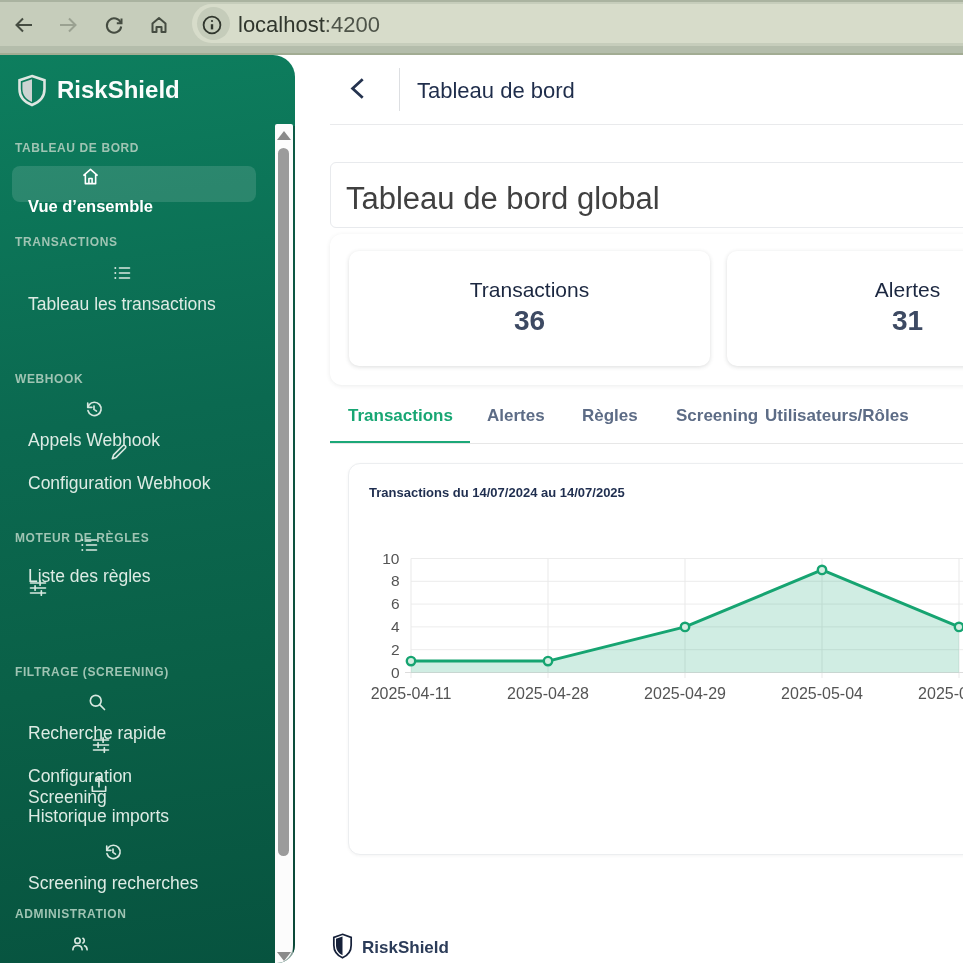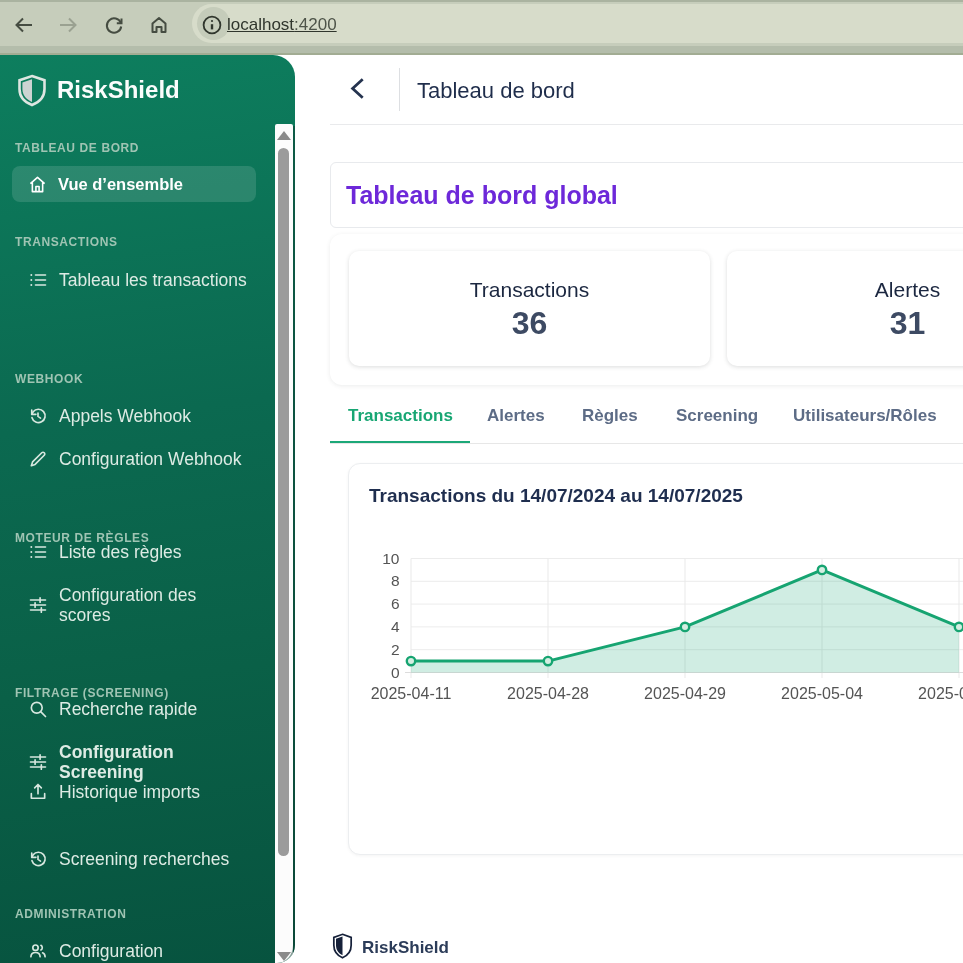--- a/index.html
+++ b/index.html
@@ -6,64 +6,64 @@
   html,body { width:963px; height:963px; overflow:hidden; background:#fff;
     font-family:"Liberation Sans", sans-serif; }
   .abs { position:absolute; }
   
   #toolbar { position:absolute; left:0; top:0; width:963px; height:55px; background:#c6cdbb; }
   #toolbar .topline { position:absolute; left:0; top:0; width:100%; height:2px; background:#aab3a0; }
   #toolbar .strip1 { position:absolute; left:0; top:46px; width:100%; height:7px; background:#b4bdab; }
   #toolbar .strip2 { position:absolute; left:0; top:53px; width:100%; height:2px; background:#a2ac93; }
   #pill { position:absolute; left:192px; top:4px; width:790px; height:39px; background:#d7dcca; border-radius:20px; }
   #pillcirc { position:absolute; left:197px; top:7px; width:33px; height:33px; border-radius:50%; background:#c5ccba; }
-  #urltext { position:absolute; left:227px; top:16px; font-size:17px; color:#30362d; line-height:18px;text-decoration:underline; }
+  #urltext { position:absolute; left:238px; top:16px; font-size:22px; color:#30362d; line-height:18px; }
   #urltext .port { color:#4e5449; }
   .tbico { position:absolute; top:15px; }
   
   #sidebar { position:absolute; left:0; top:55px; width:295px; height:908px;
     background:linear-gradient(172deg, #0d7e5e 0%, #0b6950 40%, #0a6047 68%, #07533f 100%);
     border-radius:0 22px 18px 0; overflow:hidden; }
   #sb-edge { position:absolute; left:202px; top:71px; width:93px; height:837px;
     border-right:2px solid rgba(13,62,49,0.50); border-bottom-right-radius:18px; z-index:5; }
   .navsec { position:absolute; left:15px; font-size:12px; font-weight:bold; letter-spacing:.6px;
     color:#9fc4b3; white-space:nowrap; }
   .navitem { position:absolute; left:28px; height:34px; display:flex; align-items:center; gap:11px;
-    color:#ddebe4; font-size:17.5px; font-weight:400; white-space:nowrap; }
+    color:#ddebe4; font-size:17.5px; font-weight:400; white-space:nowrap;flex-direction:column; }
   .navitem svg { flex:0 0 auto; }
   #activepill { position:absolute; left:12px; top:111px; width:244px; height:36px;
     background:rgba(255,255,255,0.13); border-radius:8px; }
   
   #sbtrack { position:absolute; left:275px; top:69px; width:18px; height:839px; background:#fcfcfc;
     border-radius:2px 2px 0 0; }
   #sbthumb { position:absolute; left:3px; top:24px; width:11px; height:708px; background:#9b9b9b; border-radius:5.5px; }
   .sbarrow-up { position:absolute; left:2px; top:7px; width:0; height:0;
     border-left:7px solid transparent; border-right:7px solid transparent; border-bottom:9px solid #8a8a8a; }
   .sbarrow-dn { position:absolute; left:2px; bottom:2px; width:0; height:0;
     border-left:7px solid transparent; border-right:7px solid transparent; border-top:9px solid #8a8a8a; }
   #hdr-divider { position:absolute; left:399px; top:68px; width:1px; height:43px; background:#dddfe2; }
   #hdr-title { position:absolute; left:417px; top:78px; font-size:22px; color:#1f2d4b; }
   #hdr-border { position:absolute; left:330px; top:124px; width:633px; height:1px; background:#e9eaec; }
   #card1 { position:absolute; left:330px; top:162px; width:663px; height:66px; background:#fff;
     border:1px solid #e8eaed; border-radius:6px; }
-  #card1 .t { position:absolute; left:15px; top:18px; font-size:25px; font-weight:bold; color:#6d28d9; }
+  #card1 .t { position:absolute; left:15px; top:18px; font-size:31px; font-weight:normal; color:#404040; }
   #mcontainer { position:absolute; left:330px; top:234px; width:663px; height:151px; background:#fff;
     border-radius:12px; box-shadow:0 1px 4px rgba(60,64,67,.10); }
   .mcard { position:absolute; top:17px; width:361px; height:115px; background:#fff; border-radius:10px;
     box-shadow:0 1px 4px rgba(60,64,67,.18); text-align:center; }
   .mcard .lbl { position:absolute; top:27px; width:100%; font-size:21px; color:#1b2740; }
-  .mcard .num { position:absolute; top:54px; width:100%; font-size:32px; font-weight:bold; color:#3d4a63; }
+  .mcard .num { position:absolute; top:54px; width:100%; font-size:28px; font-weight:bold; color:#3d4a63; }
   
   .tab { position:absolute; top:406px; font-size:17px; font-weight:600; color:#5d6c86; white-space:nowrap; }
   #tab-underline { position:absolute; left:330px; top:441px; width:140px; height:3px; background:#1ca878; }
   #tabs-border { position:absolute; left:330px; top:443px; width:633px; height:1px; background:#e7e7e7; }
   
   #chartcard { position:absolute; left:348px; top:463px; width:645px; height:392px; background:#fff;
     border:1px solid #eceef0; border-radius:12px; box-shadow:0 1px 3px rgba(60,64,67,.06); }
-  #charttitle { position:absolute; left:369px; top:485px; font-size:19px; font-weight:bold; color:#1f2e4f; }
+  #charttitle { position:absolute; left:369px; top:485px; font-size:13px; font-weight:bold; color:#1f2e4f; }
   
   #footer-text { position:absolute; left:362px; top:938px; font-size:17px; font-weight:bold; color:#2c3c59; }
 </style>
 </head>
 <body>
 
 <div id="toolbar">
   <div class="topline"></div>
   <div id="pill"></div>
   <div id="pillcirc"></div>
@@ -141,36 +141,35 @@
         <circle cx="4" cy="6" r="1.2" fill="#d7e7df" stroke="none"></circle>
         <circle cx="4" cy="12" r="1.2" fill="#d7e7df" stroke="none"></circle>
         <circle cx="4" cy="18" r="1.2" fill="#d7e7df" stroke="none"></circle>
       </svg>
     <span>Liste des règles</span>
   </div>
   <div class="navitem" style="top:523px; height:54px;">
     <svg width="20" height="20" viewBox="0 0 24 24" fill="none" stroke="#d7e7df" stroke-width="2" stroke-linecap="round">
         <path d="M3 6 H21 M3 12 H21 M3 18 H21 M14.5 3.4 V8.6 M8.5 9.4 V14.6 M16 15.4 V20.6"></path>
       </svg>
-    <span style="white-space:normal; width:165px; line-height:20.5px;">Configuration des scores</span>
-  </div>
-
-  <div class="navsec" style="top:631px">FILTRAGE (SCREENING)</div>
+  </div>
+
+  <div class="navsec" style="top:610px">FILTRAGE (SCREENING)</div>
   <div class="navitem" style="top:637px">
     <svg width="20" height="20" viewBox="0 0 24 24" fill="none" stroke="#d7e7df" stroke-width="2" stroke-linecap="round">
         <circle cx="10.5" cy="10.5" r="6.5"></circle>
         <path d="M15.5 15.5 L21 21"></path>
       </svg>
     <span>Recherche rapide</span>
   </div>
   <div class="navitem" style="top:680px; height:54px;">
     <svg width="20" height="20" viewBox="0 0 24 24" fill="none" stroke="#d7e7df" stroke-width="2" stroke-linecap="round">
         <path d="M3 6 H21 M3 12 H21 M3 18 H21 M14.5 3.4 V8.6 M8.5 9.4 V14.6 M16 15.4 V20.6"></path>
       </svg>
-    <span style="white-space:normal; width:145px; line-height:20.5px;font-weight:bold;">Configuration Screening</span>
+    <span style="white-space:normal; width:145px; line-height:20.5px;">Configuration Screening</span>
   </div>
   <div class="navitem" style="top:720px">
     <svg width="20" height="20" viewBox="0 0 24 24" fill="none" stroke="#d7e7df" stroke-width="2" stroke-linecap="round" stroke-linejoin="round">
         <path d="M12 14 V3.5 M8 7 L12 3 L16 7"></path>
         <path d="M4 14 V19.5 H20 V14"></path>
       </svg>
     <span>Historique imports</span>
   </div>
   <div class="navitem" style="top:787px">
     <svg width="20" height="20" viewBox="0 0 24 24" fill="none" stroke="#d7e7df" stroke-width="2" stroke-linecap="round" stroke-linejoin="round">
@@ -217,21 +216,21 @@
   <div class="mcard" style="left:397px">
     <div class="lbl">Alertes</div>
     <div class="num">31</div>
   </div>
 </div>
 
 <div class="tab" style="left:348px; color:#17a673">Transactions</div>
 <div class="tab" style="left:487px">Alertes</div>
 <div class="tab" style="left:582px">Règles</div>
 <div class="tab" style="left:676px">Screening</div>
-<div class="tab" style="left:793px">Utilisateurs/Rôles</div>
+<div class="tab" style="left:765px">Utilisateurs/Rôles</div>
 <div id="tab-underline"></div>
 <div id="tabs-border"></div>
 
 <div id="chartcard"></div>
 <div id="charttitle">Transactions du 14/07/2024 au 14/07/2025</div>
 <svg class="abs" style="left:360px; top:548px" width="603" height="160" viewBox="0 0 603 160" fill="none">
 
   <g stroke="#ececec" stroke-width="1">
     <path d="M51 10.5 H603 M51 33.3 H603 M51 56.1 H603 M51 78.9 H603 M51 101.7 H603"></path>
   </g>

